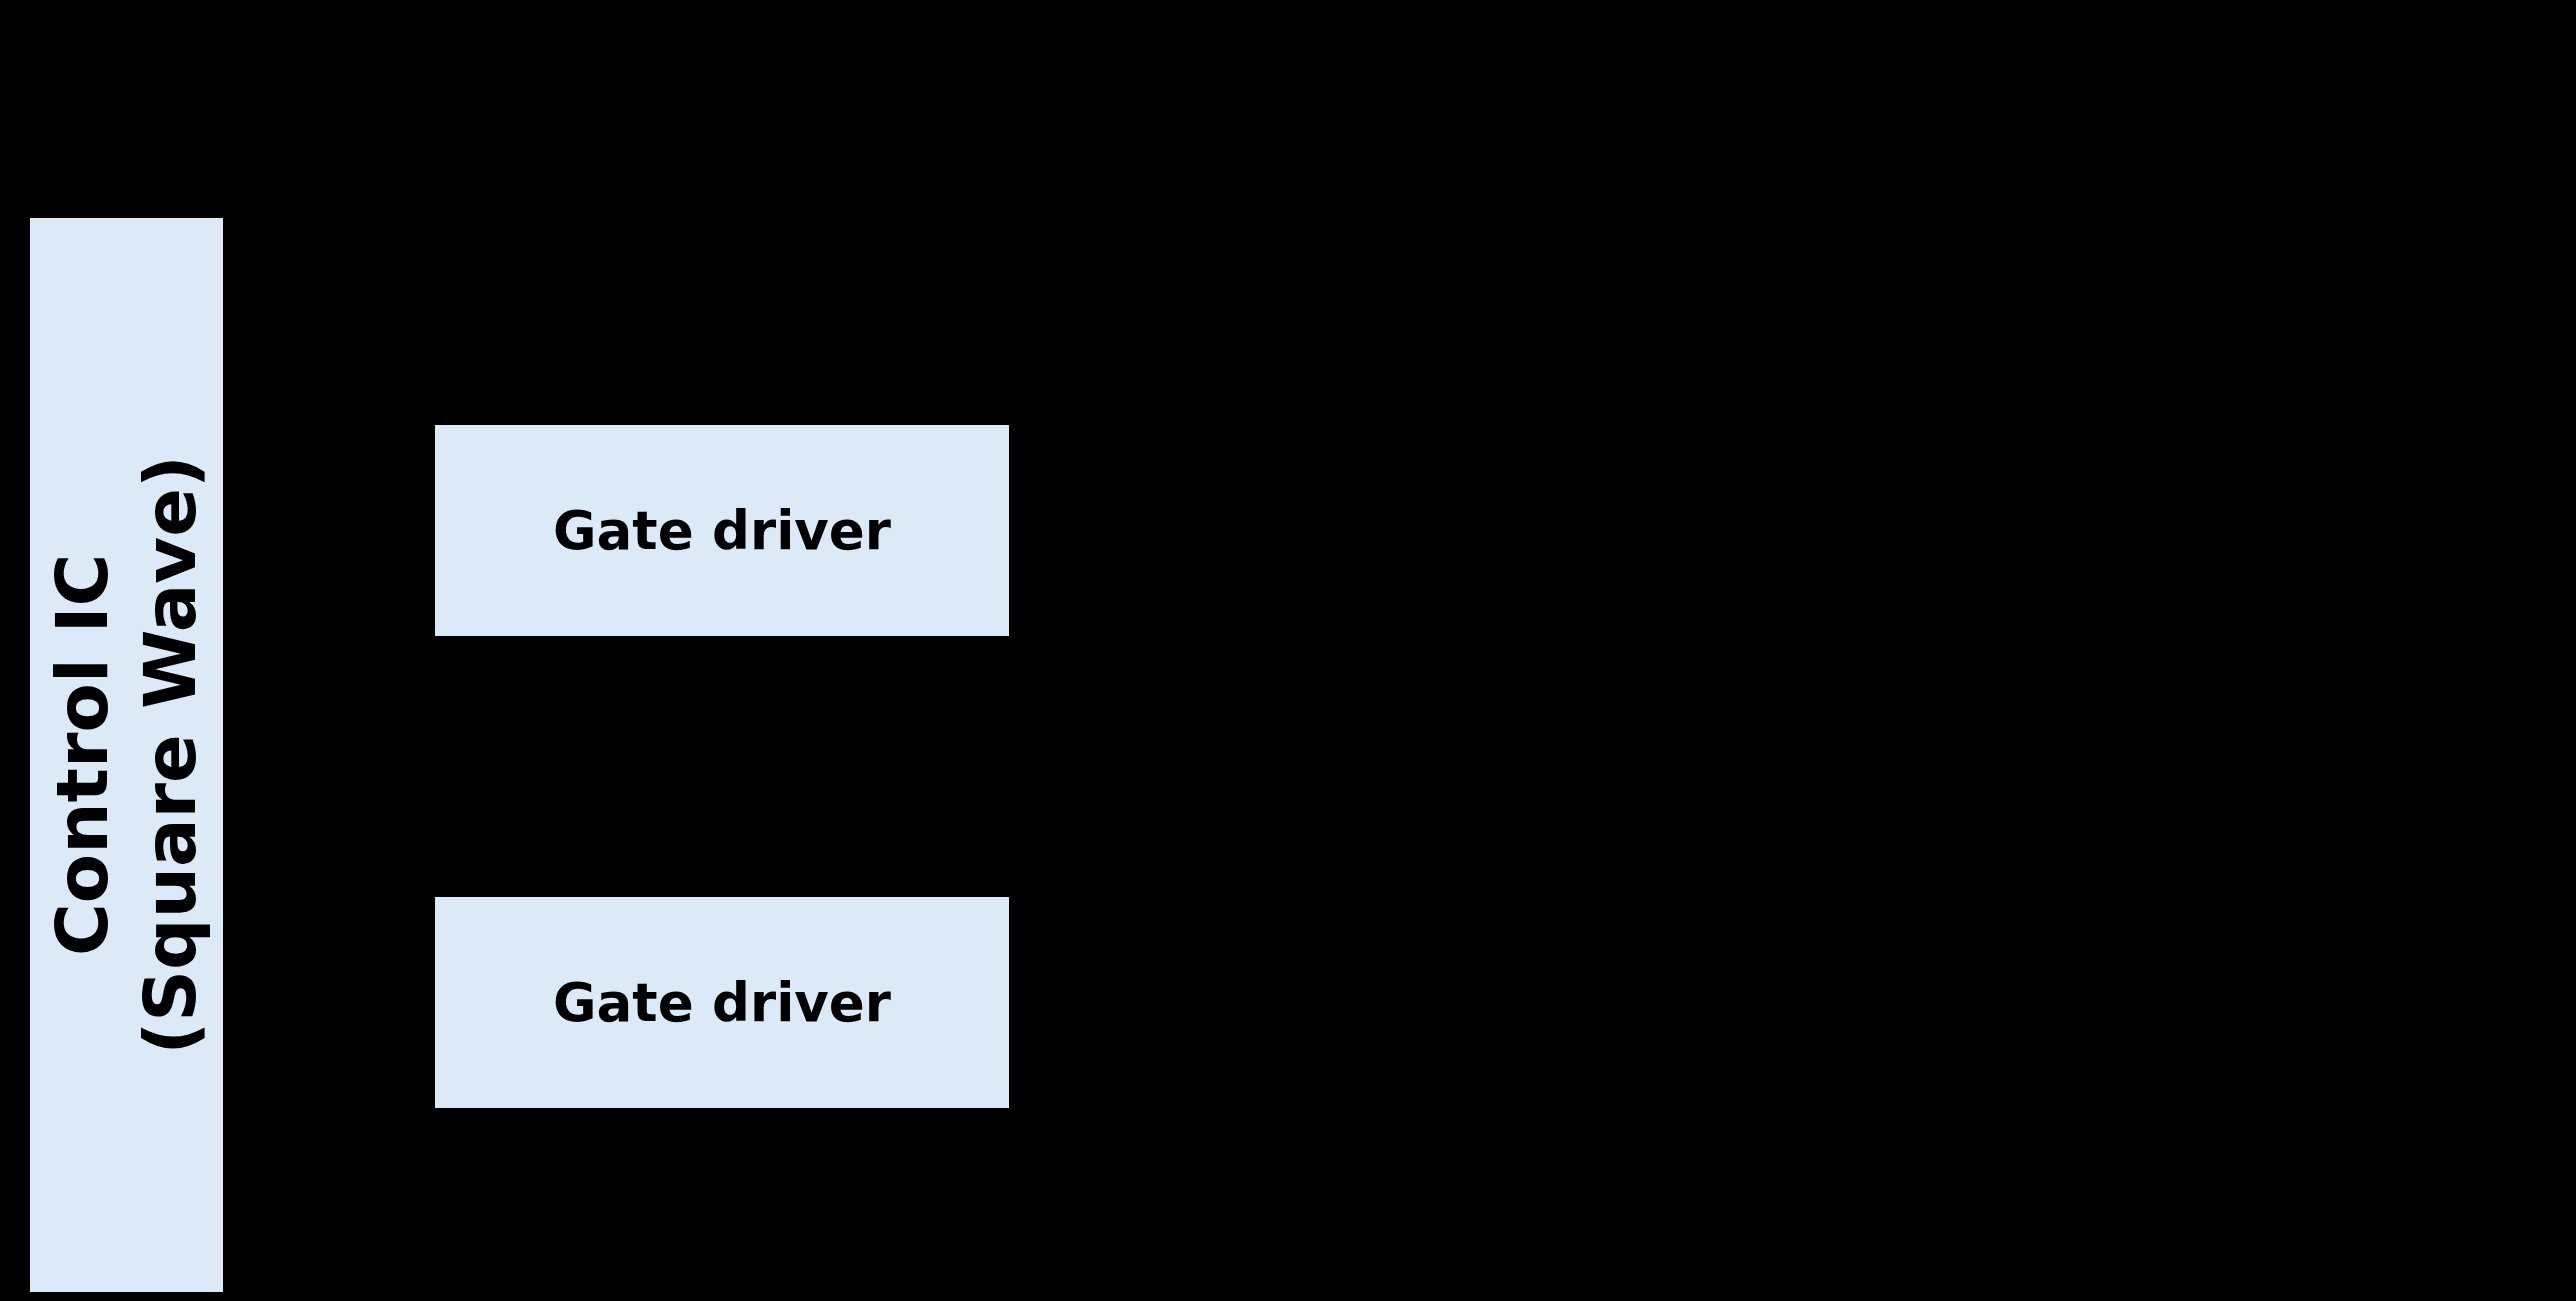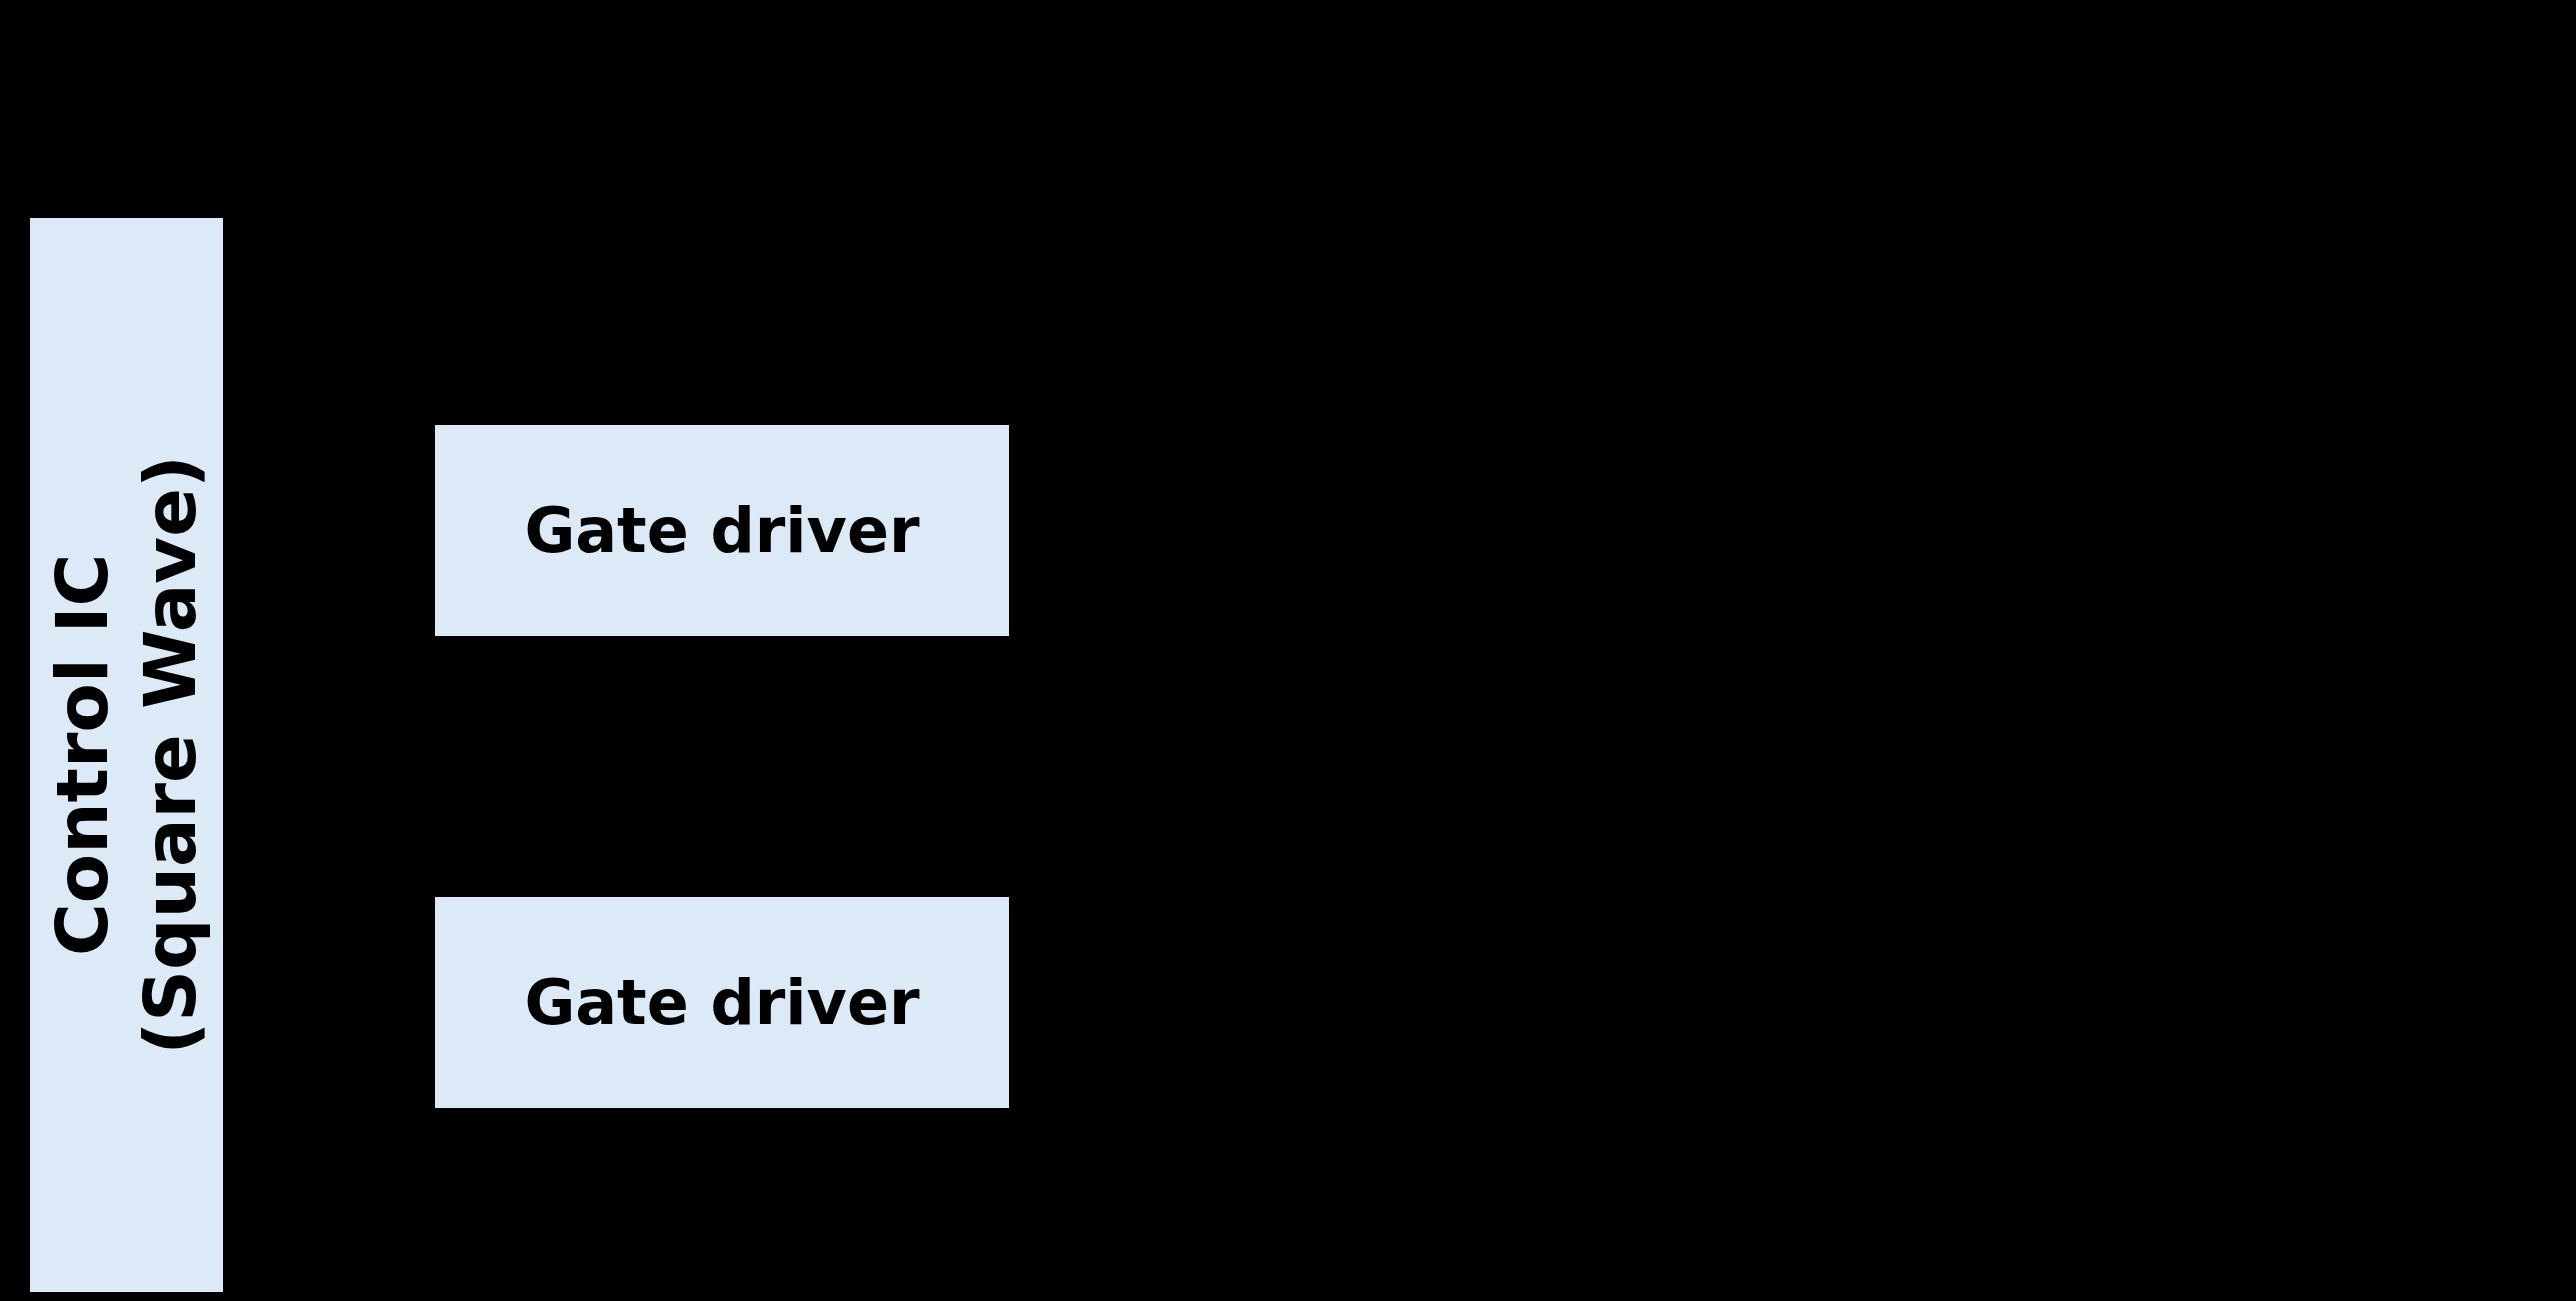--- a/index.html
+++ b/index.html
@@ -36,21 +36,21 @@
     white-space: nowrap;
     text-align: center;
     font-size: 72px;
     line-height: 1.22;
     font-weight: bold;
   }
   .gate {
     left: 435px;
     width: 574px;
     height: 211px;
-    font-size: 62px;
+    font-size: 53px;
   }
   .gate1 { top: 425px; }
   .gate2 { top: 897px; }
 </style>
 </head>
 <body>
 
 <div class="canvas" style="background-color: rgb(0, 0, 0);">
 
   <div class="box control-ic" style="background-color: rgb(220, 233, 246);">

